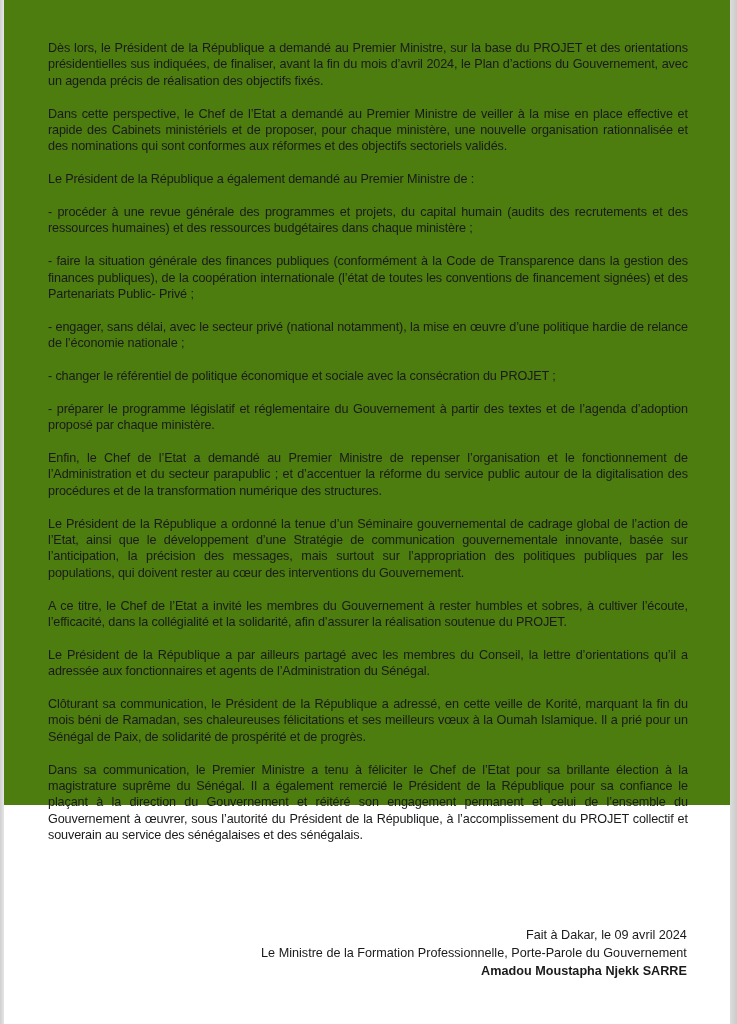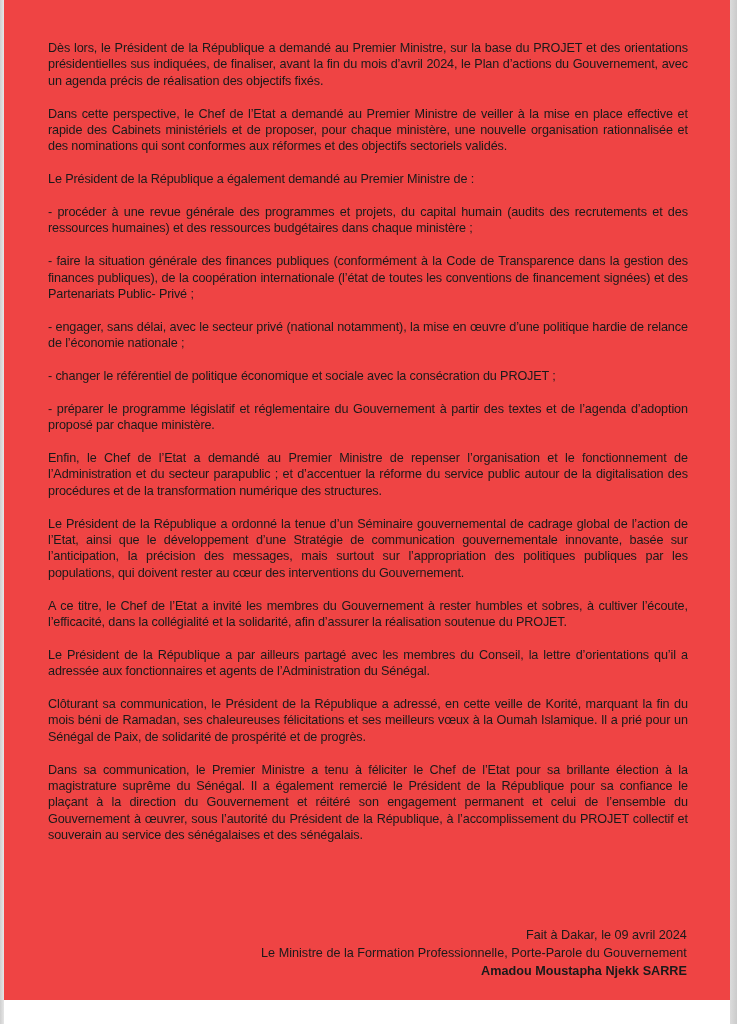--- a/index.html
+++ b/index.html
@@ -9,22 +9,22 @@
   }
   body {
     width: 737px;
     height: 1024px;
     overflow: hidden;
     position: relative;
   }
   .page-frame {
     position: absolute;
     left: 0; top: 0;
-    width: 737px; height: 1000px;
-    background: #ef4444;
+    width: 737px; height: 805px;
+    background: #4d7c0f;
   }
   .edge-left {
     position: absolute;
     left: 0; top: 0;
     width: 4px; height: 1024px;
     background: linear-gradient(to right, #cfcfcf, #e6e6e6);
   }
   .edge-right {
     position: absolute;
     right: 0; top: 0;

